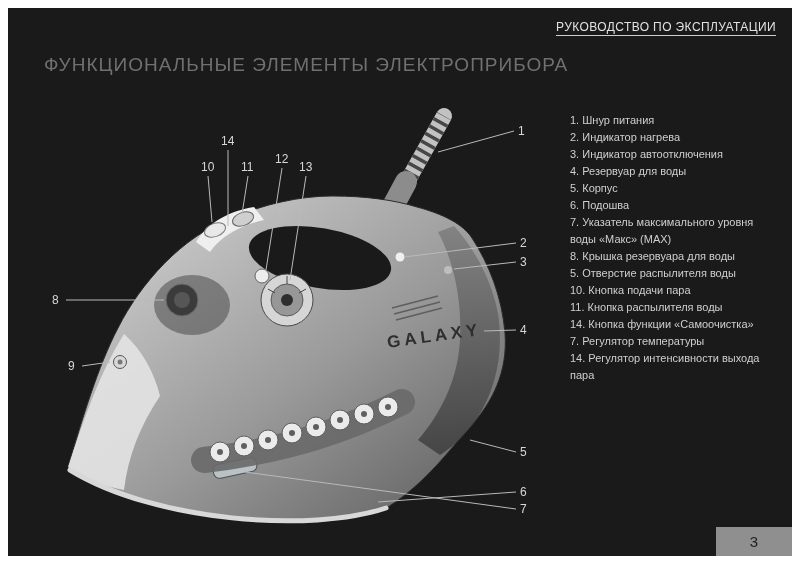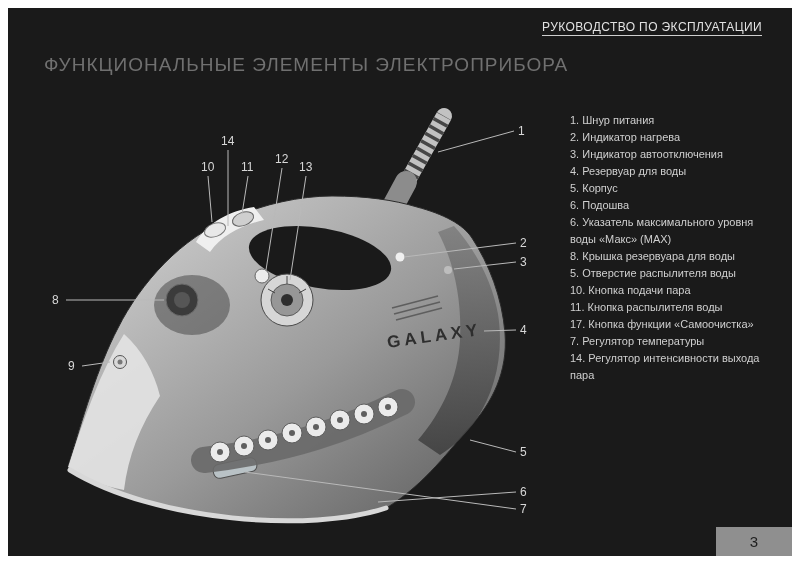--- a/index.html
+++ b/index.html
@@ -4,21 +4,21 @@
 <style>
   html,body{margin:0;padding:0;}
   body{
     width:800px;height:564px;overflow:hidden;position:relative;
     background:#ffffff;
     font-family:"Liberation Sans","DejaVu Sans",sans-serif;
   }
   .paper{position:absolute;inset:0;background:#ffffff;}
   .inner{position:absolute;left:8px;top:8px;right:8px;bottom:8px;background:#1a1a1a;}
   .header{
-    position:absolute;top:20px;right:38px;
+    position:absolute;top:20px;right:24px;
     font-size:12px;color:#e2e2e2;letter-spacing:.4px;
     border-bottom:1px solid #cfcfcf;padding-bottom:1px;
   }
   .title{
     position:absolute;left:44px;top:54px;margin:0;
     font-size:19px;font-weight:400;letter-spacing:1px;color:#707070;
     white-space:nowrap;
   }
   .parts-list{
     position:absolute;left:570px;top:112px;width:205px;
@@ -213,26 +213,26 @@
     </g>
   </svg>
 
   <ul class="parts-list">
     <li>1. Шнур питания</li>
     <li>2. Индикатор нагрева</li>
     <li>3. Индикатор автоотключения</li>
     <li>4. Резервуар для воды</li>
     <li>5. Корпус</li>
     <li>6. Подошва</li>
-    <li>6. Указатель максимального уровня воды «Макс» (MAX)</li>
+    <li>7. Указатель максимального уровня воды «Макс» (MAX)</li>
     <li>8. Крышка резервуара для воды</li>
     <li>5. Отверстие распылителя воды</li>
     <li>10. Кнопка подачи пара</li>
     <li>11. Кнопка распылителя воды</li>
-    <li>17. Кнопка функции «Самоочистка»</li>
+    <li>14. Кнопка функции «Самоочистка»</li>
     <li>7. Регулятор температуры</li>
     <li>14. Регулятор интенсивности выхода пара</li>
   </ul>
 
   <div class="page-badge">
     <span>3</span>
   </div>
 </div>
 
 </body></html>

